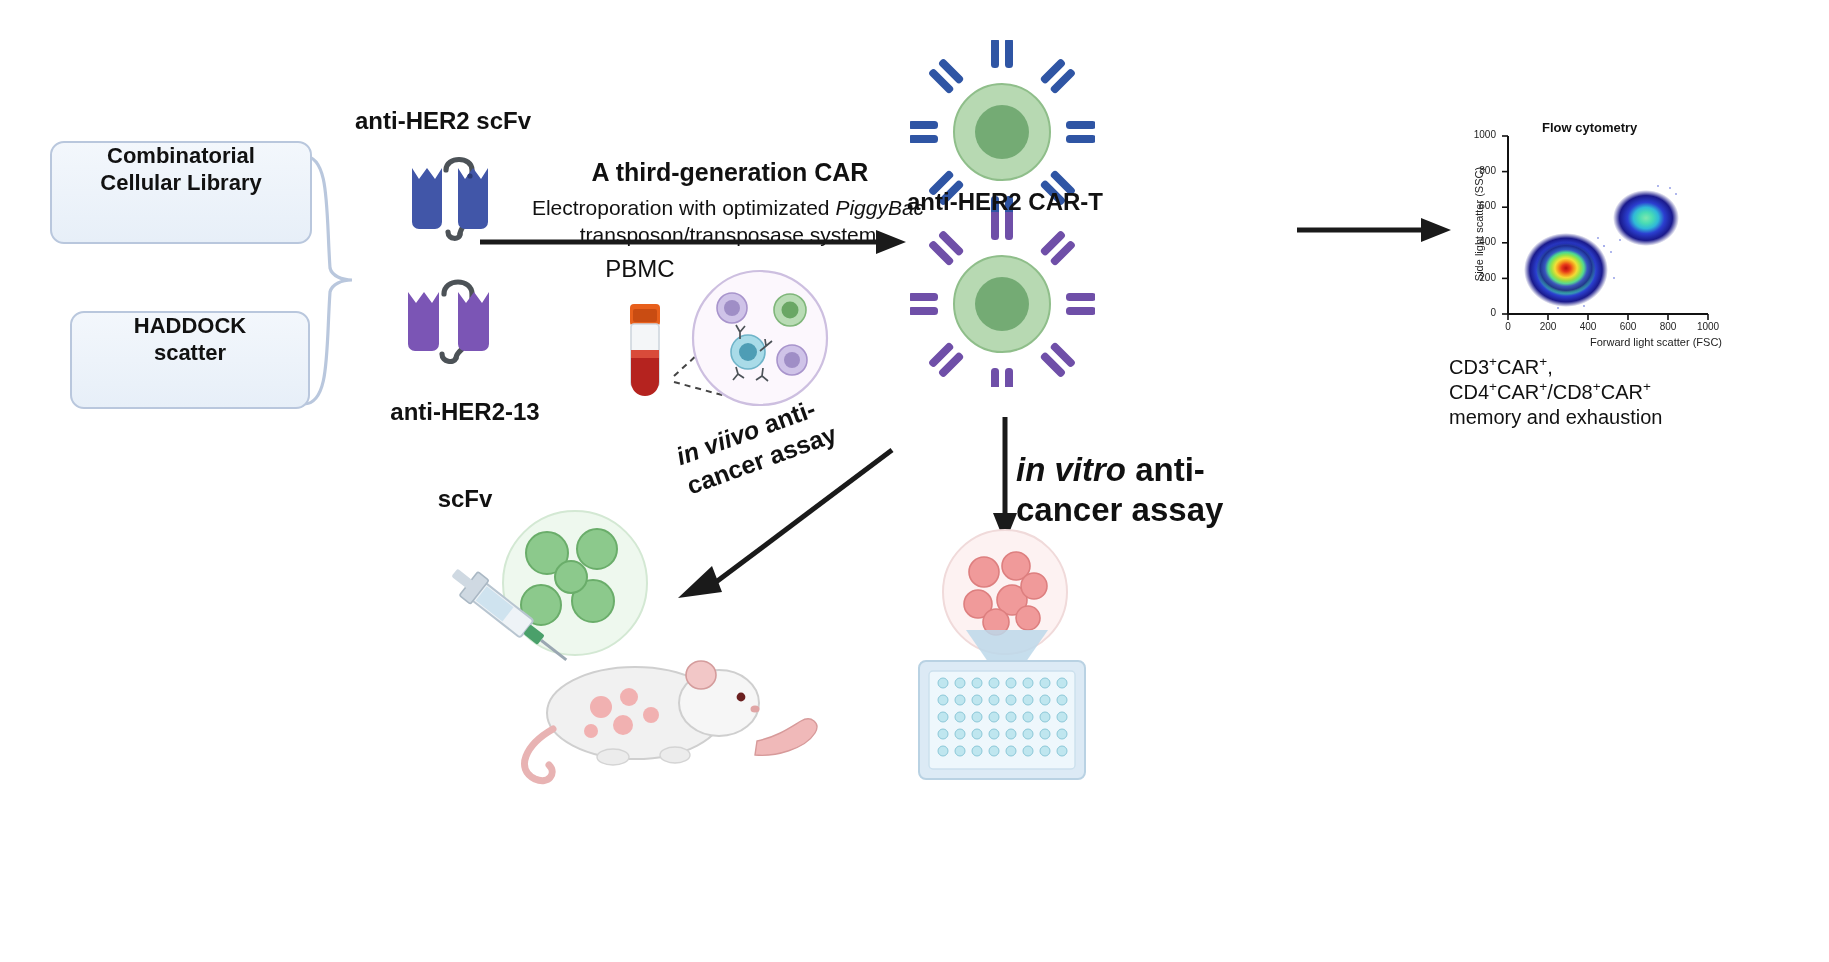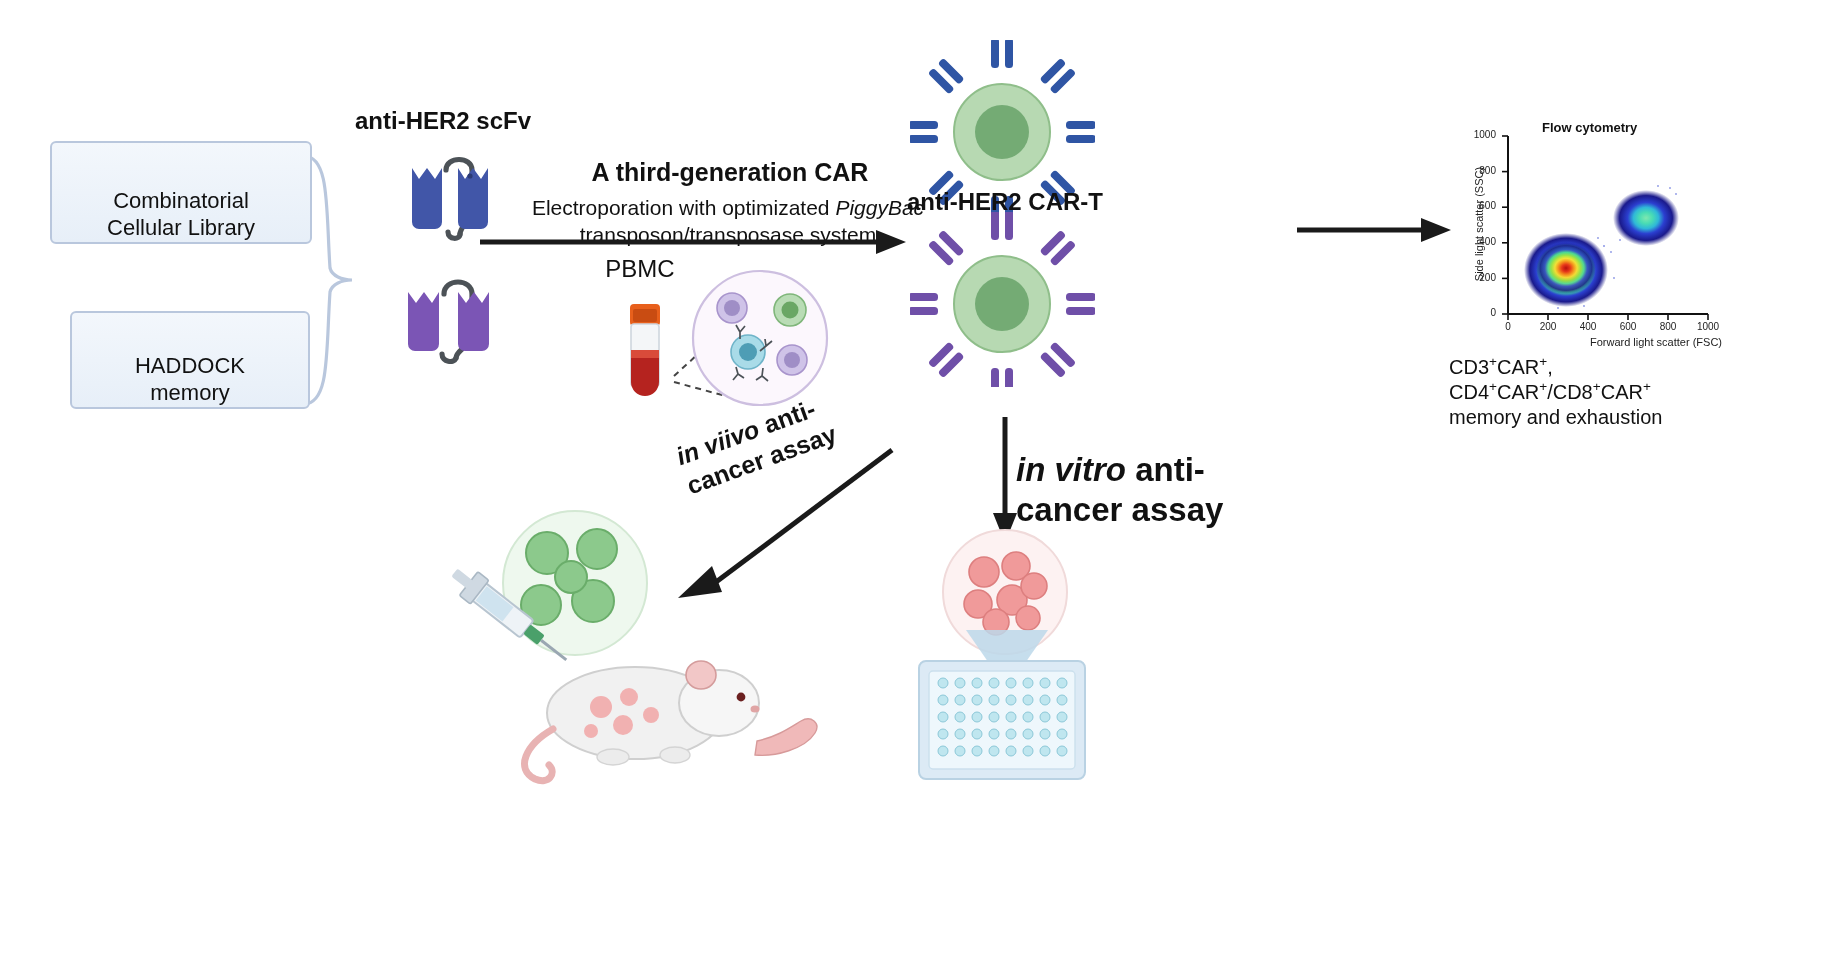--- a/index.html
+++ b/index.html
@@ -14,24 +14,24 @@
     width:1829px;
     height:962px;
     background:#ffffff;
     overflow:hidden;
   }
   .abs{position:absolute;}
   
   .libbox{
     background:linear-gradient(180deg,#f3f7fc 0%,#e7eff8 100%);
     border:2.5px solid #b9c7dd;
-    border-radius:6px;
-    display:flex;align-items:flex-end;justify-content:center;
+    border-radius:14px;
+    display:flex;align-items:flex-start;justify-content:center;
     text-align:center;
-    font-weight:normal;
+    font-weight:bold;
     color:#111;
     line-height:1.22;
     box-sizing:border-box;
   }
   .libbox span{display:block;}
   
   .t{white-space:pre;}
   .bold{font-weight:bold;}
   .ital{font-style:italic;}
   .center{text-align:center;}
@@ -63,41 +63,45 @@
   <div class="abs libbox" style="left:50px;top:141px;width:262px;height:103px;font-size:22px;">
     <div>
       <span>Combinatorial</span>
       <span>Cellular Library</span>
     </div>
   </div>
 
   <div class="abs libbox" style="left:70px;top:311px;width:240px;height:98px;font-size:22px;">
     <div>
       <span>HADDOCK</span>
-      <span>memory</span>
+      <span>scatter</span>
     </div>
   </div>
 
   <div class="abs t bold center" style="left:328px;top:107px;width:230px;font-size:24px;">anti-HER2 scFv</div>
 
   <svg class="abs" style="left:402px;top:148px;" width="112" height="96">
     <path d="M44,22 C44,8 70,8 70,22 L70,60 C70,72 58,78 58,86" fill="none" stroke="#4c5257" stroke-width="5.2" stroke-linecap="round"></path>
     <path d="M58,86 C58,92 46,92 46,84" fill="none" stroke="#4c5257" stroke-width="5.2" stroke-linecap="round"></path>
     <path d="M10,20 L10,74 a7,7 0 0 0 7,7 L33,81 a7,7 0 0 0 7,-7 L40,20 L33,31 L25,20 L17,31 Z" fill="#4156a8"></path>
     <path d="M56,20 L56,74 a7,7 0 0 0 7,7 L79,81 a7,7 0 0 0 7,-7 L86,20 L79,31 L71,20 L63,31 Z" fill="#4156a8"></path>
     <circle cx="68" cy="28" r="2.6" fill="#2b3a75"></circle>
   </svg>
 
   <svg class="abs" style="left:400px;top:268px;" width="118" height="100">
     <path d="M44,26 C44,10 72,10 72,26 L72,64 C72,78 56,82 56,90" fill="none" stroke="#4c5257" stroke-width="5.2" stroke-linecap="round"></path>
     <path d="M56,90 C54,96 42,94 42,86" fill="none" stroke="#4c5257" stroke-width="5.2" stroke-linecap="round"></path>
     <path d="M8,24 L8,76 a7,7 0 0 0 7,7 L32,83 a7,7 0 0 0 7,-7 L39,24 L32,35 L24,24 L16,35 Z" fill="#7b55b5"></path>
     <path d="M58,24 L58,76 a7,7 0 0 0 7,7 L82,83 a7,7 0 0 0 7,-7 L89,24 L82,35 L74,24 L66,35 Z" fill="#7b55b5"></path>
   </svg>
 
+  <div class="abs t bold center" style="left:340px;top:338px;width:250px;font-size:24px;line-height:1.22;">
+    <div>anti-HER2-13</div>
+    <div>scFv</div>
+  </div>
 
   <div class="abs center bold" style="left:520px;top:158px;width:420px;font-size:25px;">A third-generation CAR</div>
 
   <div class="abs center" style="left:478px;top:195px;width:500px;font-size:21px;line-height:1.28;">
     <div>
       <span>Electroporation with optimizated </span><span class="ital">PiggyBac</span>
     </div>
     <div>transposon/transposase system</div>
   </div>
 

